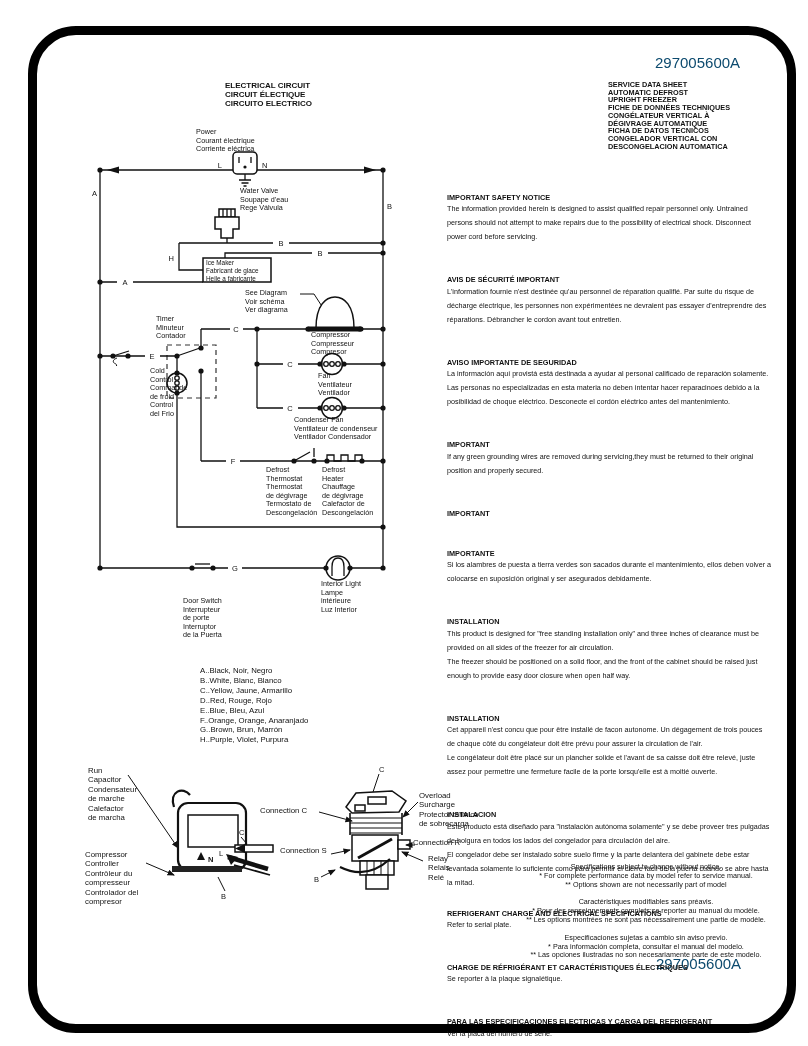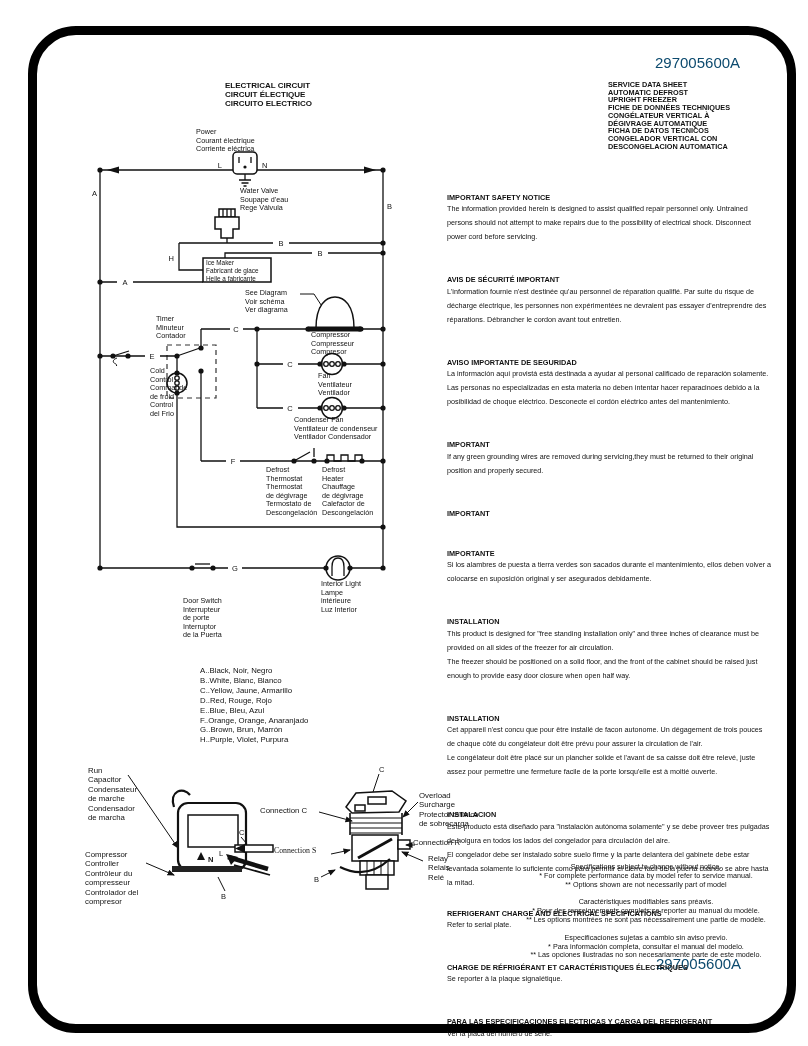--- a/index.html
+++ b/index.html
@@ -358,30 +358,30 @@
     <path class="ldr" d="M315,90 L306,90" marker-end="url(#ah2)"></path>
     <path class="ldr" d="M231,99 L250,95" marker-end="url(#ah2)"></path>
     <path class="ldr" d="M323,106 L302,97" marker-end="url(#ah2)"></path>
   </g>
 </svg>
 
 <div class="lbl big" style="left:88px;top:766px;">Run
 Capacitor
 Condensateur
 de marche
-Condensador
+Calefactor
 de marcha</div>
 <div class="lbl big" style="left:85px;top:850px;">Compressor
 Controller
 Contrôleur du
 compresseur
 Controlador del
 compresor</div>
 <div class="lbl big" style="left:260px;top:806px;">Connection C</div>
-<div class="lbl big" style="left:274px;top:846px;font-family:Liberation Serif, serif;">Connection S</div>
+<div class="lbl big" style="left:280px;top:846px;">Connection S</div>
 <div class="lbl big" style="left:413px;top:838px;">Connection R</div>
 <div class="lbl big" style="left:419px;top:791px;">Overload
 Surcharge
 Protector térmico
 de sobrecarga</div>
 <div class="lbl big" style="left:428px;top:854px;">Relay
 Relais
 Relé</div>
 
 <div class="footnotes">

